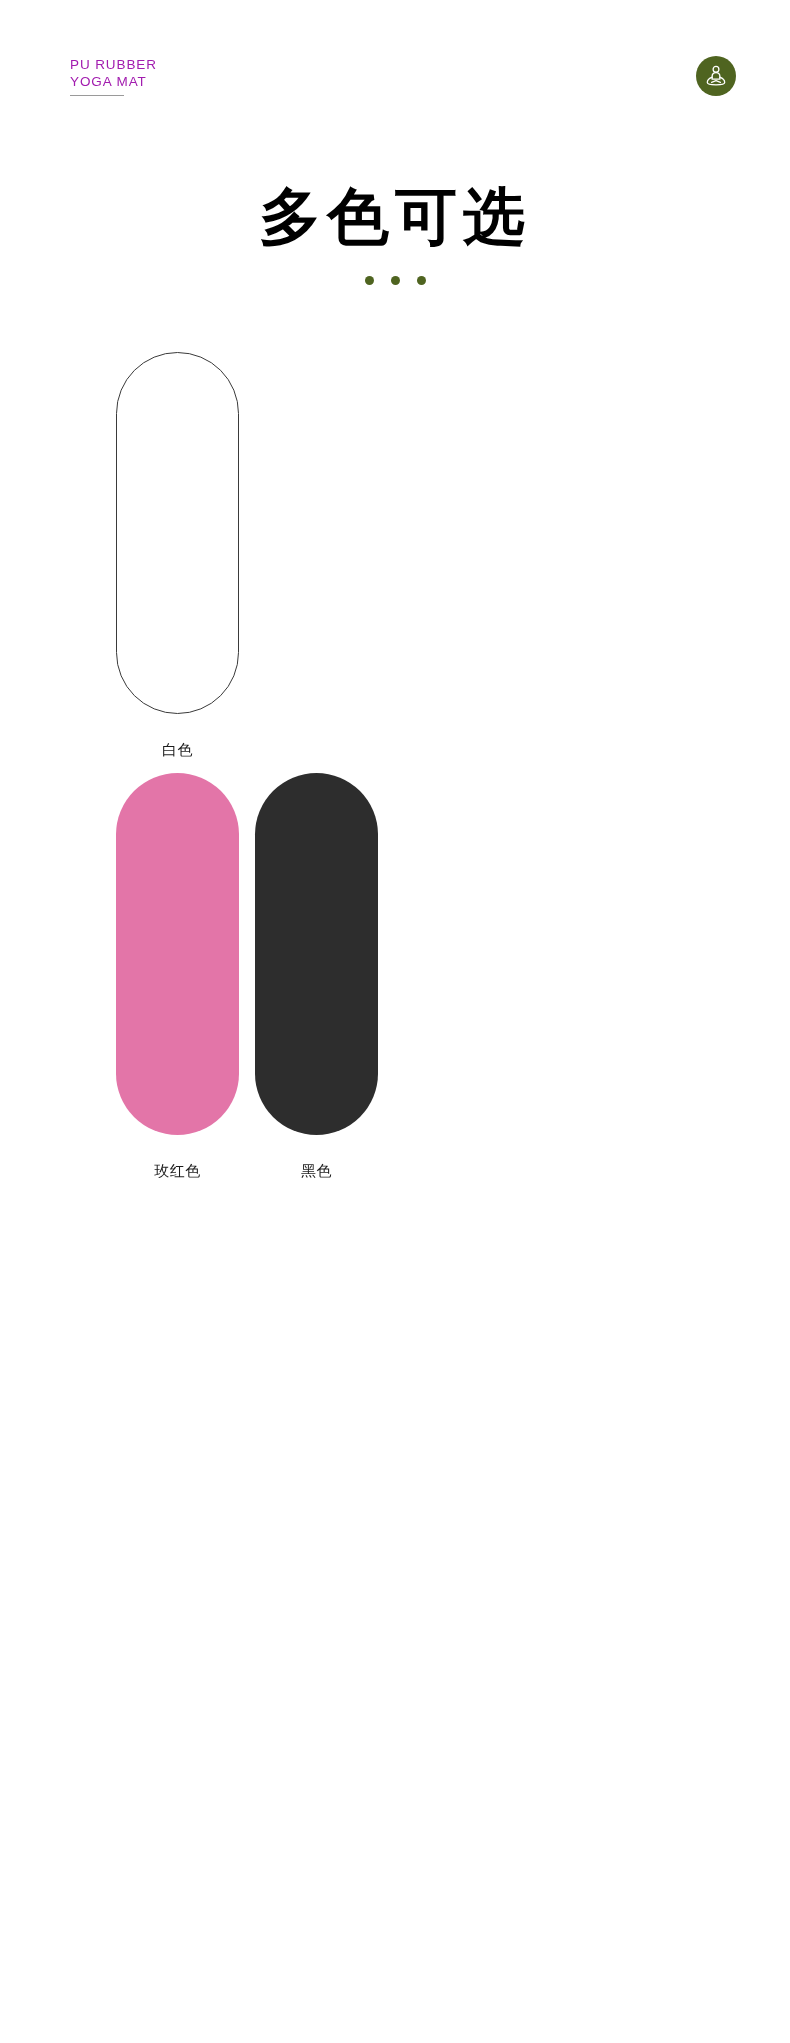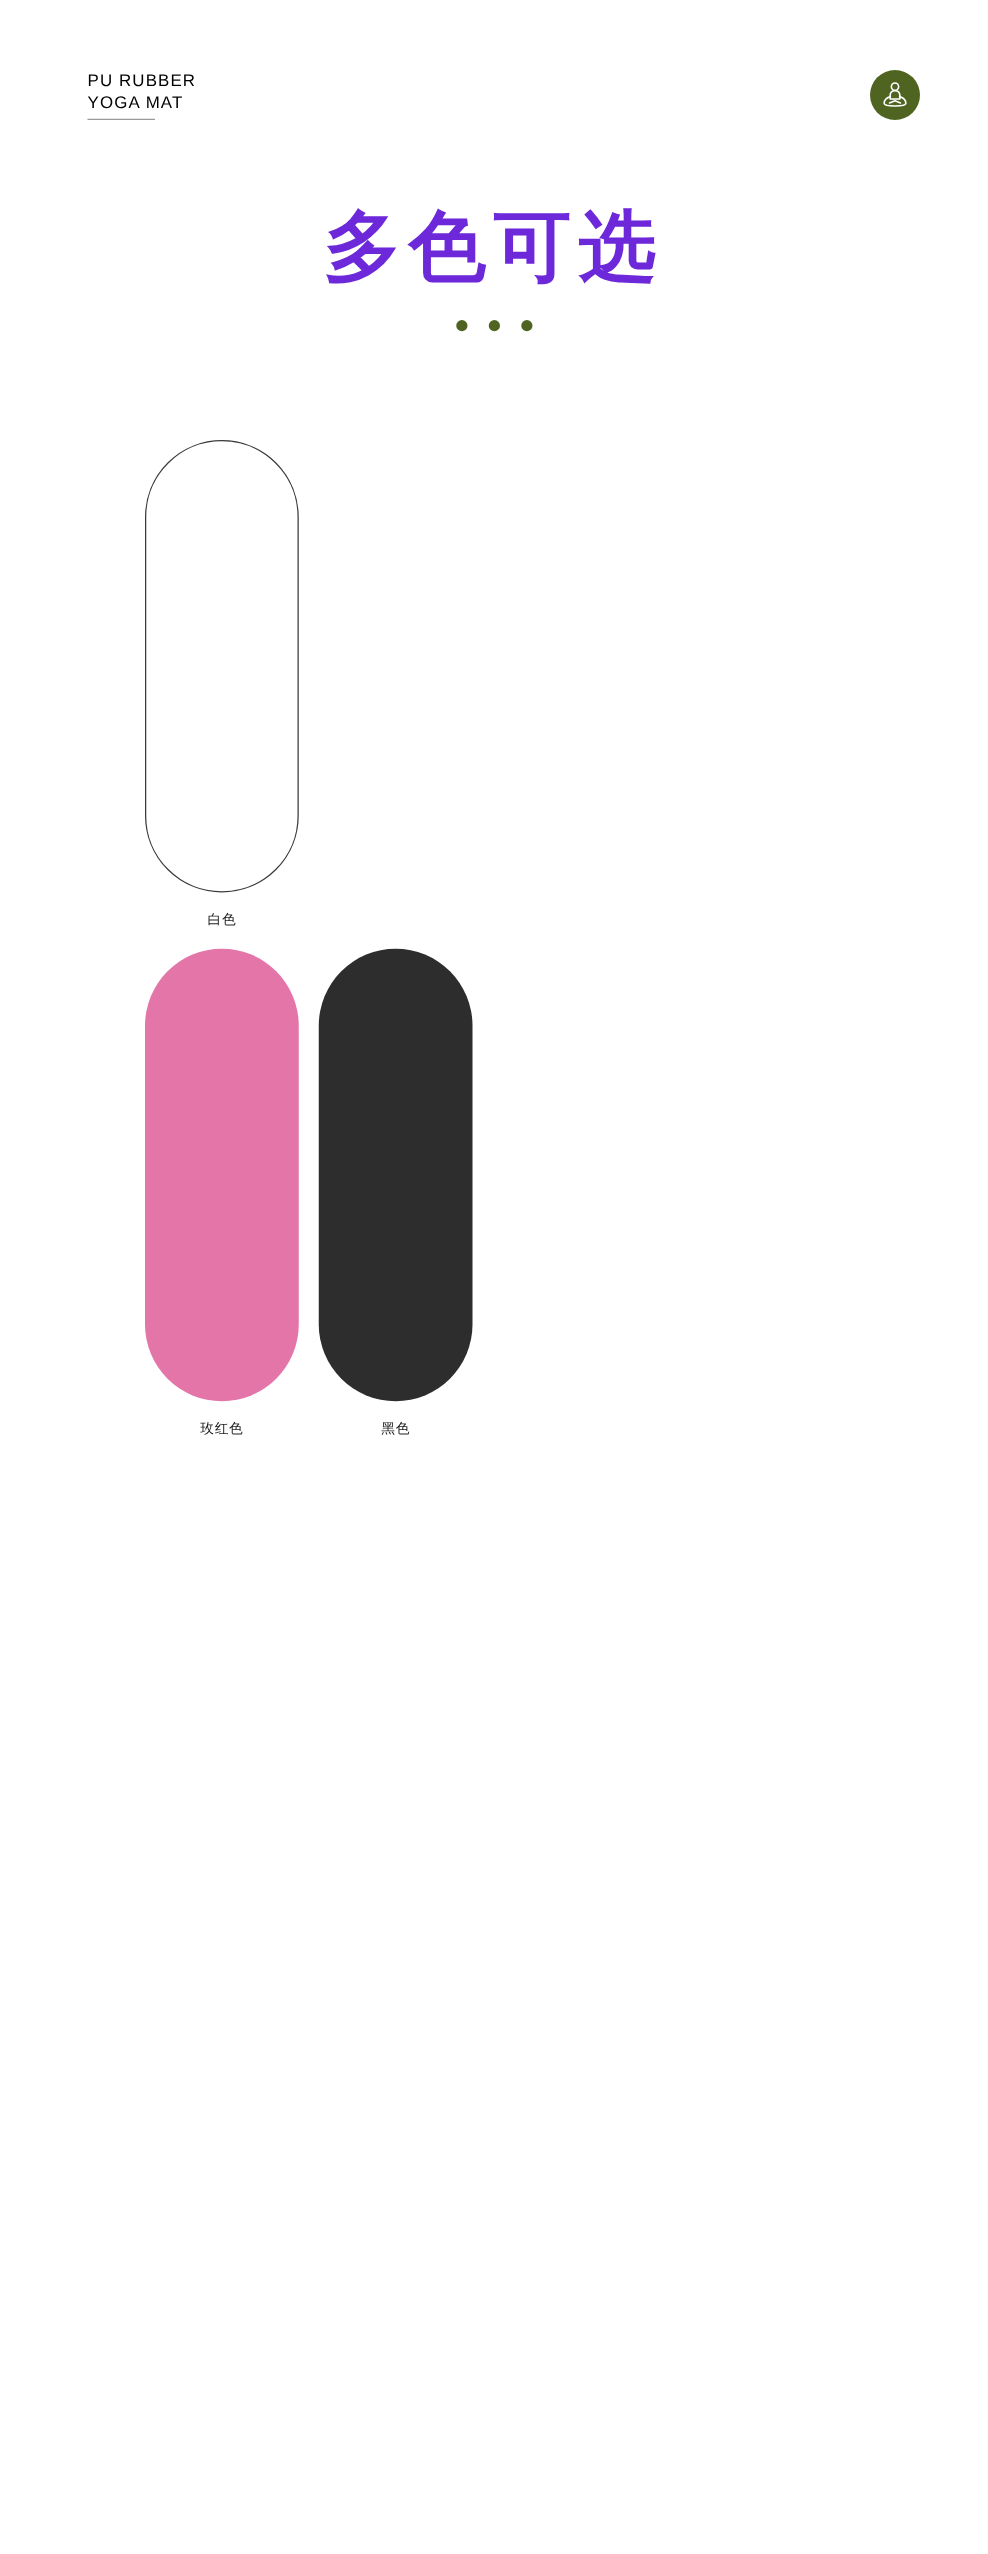--- a/index.html
+++ b/index.html
@@ -30,21 +30,21 @@
 
   .brand {
     position: absolute;
     left: 70px;
     top: 56px;
   }
 
   .brand-line {
     font-size: 13.5px;
     letter-spacing: 0.9px;
-    color: #000000;
+    color: #a21caf;
     line-height: 17px;
     font-weight: 400;
     white-space: nowrap;
   }
 
   .brand-rule {
     margin-top: 5px;
     width: 54px;
     height: 1px;
     background: #9a9a9a;
@@ -122,22 +122,22 @@
     height: 362px;
     border-radius: 62px;
   }
 
   .pill.outlined {
     border: 1px solid #3a3a3a;
     background: #ffffff;
   }
 
   .swatch-label {
-    margin-top: 12px;
-    font-size: 11px;
+    margin-top: 26px;
+    font-size: 15px;
     color: #1c1c1c;
     letter-spacing: 0.5px;
     line-height: 20px;
     white-space: nowrap;
     font-family: "DejaVu Sans", "Liberation Sans", sans-serif;
   }
 </style>
 </head>
 <body>
 
@@ -156,21 +156,21 @@
         <circle cx="13" cy="6.3" r="2.9" fill="none" stroke="#ffffff" stroke-width="1.3"></circle>
         <path d="M13 9.6 C10.4 9.6 9.1 11.3 9.1 13.6 L9.1 16.2 L16.9 16.2 L16.9 13.6 C16.9 11.3 15.6 9.6 13 9.6 Z" fill="none" stroke="#ffffff" stroke-width="1.3" stroke-linejoin="round"></path>
         <path d="M9.3 14.2 C6.2 15.3 4.3 17.6 4.3 19.6 C4.3 21.1 8.1 21.8 13 21.8 C17.9 21.8 21.7 21.1 21.7 19.6 C21.7 17.6 19.8 15.3 16.7 14.2" fill="none" stroke="#ffffff" stroke-width="1.3" stroke-linecap="round"></path>
         <path d="M8.6 19.4 L13 17.6 L17.4 19.4" fill="none" stroke="#ffffff" stroke-width="1.2" stroke-linecap="round" stroke-linejoin="round"></path>
       </svg>
     </div>
 
   </div>
 
   <div class="title-block">
-    <div class="main-title" style="color: #6d28d9;">多色可选</div>
+    <div class="main-title" style="color: #000000; margin-top: 20px;">多色可选</div>
     <div class="dots">
       <span class="dot" style="background: rgb(79, 100, 32);"></span>
       <span class="dot" style="background: rgb(79, 100, 32);"></span>
       <span class="dot" style="background: rgb(79, 100, 32);"></span>
     </div>
   </div>
 
   <div class="grid">
 
     <div class="row">

